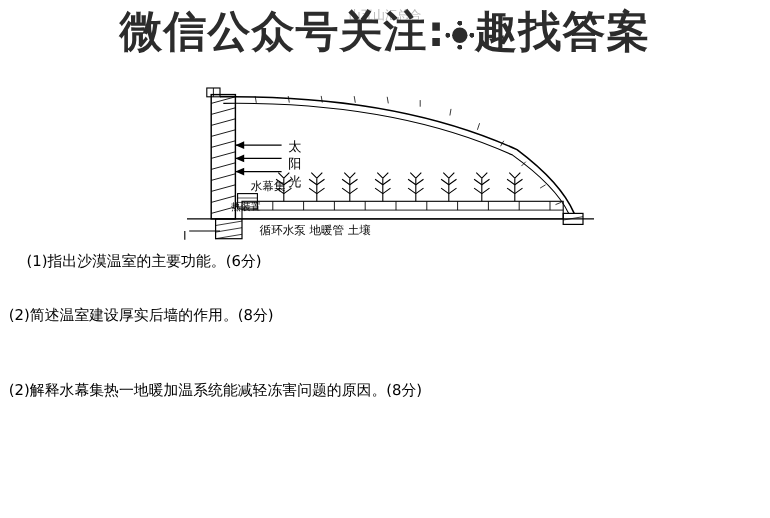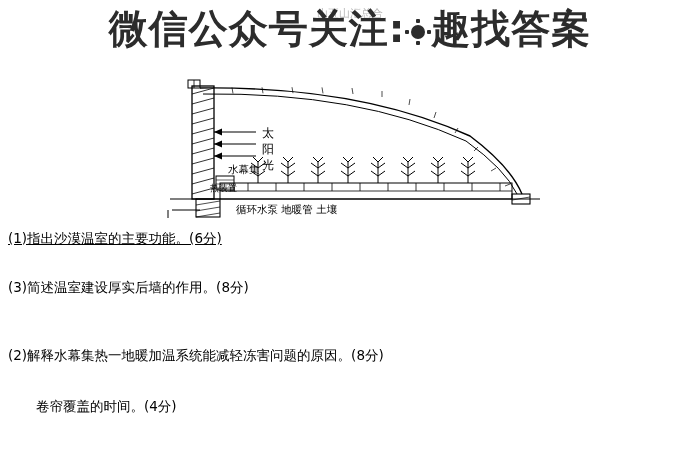--- a/index.html
+++ b/index.html
@@ -60,21 +60,21 @@
     position:absolute;
     top:228px;left:0;width:700px;
   }
   .q{
     font-family:"DejaVu Sans","Liberation Sans",sans-serif;
     font-size:13.5px;
     line-height:20px;
     padding:0 8px 0 8px;
     color:#000;
   }
-  .q.q1{position:absolute;top:0px;left:0;text-decoration:underline;}
+  .q.q1{position:absolute;top:0px;left:16px;}
   .q.q2{position:absolute;top:49px;left:0;}
   .q.q3{position:absolute;top:117px;left:0;}
   .q.q4{position:absolute;top:168px;left:0;width:690px;}
   .q.q4 .l2{display:block;text-indent:28px;}
 </style>
 </head>
 <body>
 
 <div class="hdr-faint">山五山汇总合</div>
 
@@ -210,18 +210,17 @@
         <path d="M468 110 l-7 -5 M468 110 l7 -5 M468 118 l-7 -5 M468 118 l7 -5 M468 104 l-5 -5 M468 104 l5 -5"></path>
       </g>
     </g>
 
     <text x="236" y="155" font-family="DejaVu Sans, sans-serif" font-size="10.5" fill="#000">循环水泵 地暖管  土壤</text>
   </svg>
 </div>
 
 <div class="q-list">
   <div class="q q1">(1)指出沙漠温室的主要功能。(6分)</div>
-  <div class="q q2">(3)简述温室建设厚实后墙的作用。(8分)</div>
+  <div class="q q2">(2)简述温室建设厚实后墙的作用。(8分)</div>
   <div class="q q3">(2)解释水幕集热一地暖加温系统能减轻冻害问题的原因。(8分)</div>
   <div class="q q4">
-    <span class="l2">卷帘覆盖的时间。(4分)</span>
   </div>
 </div>
 
 </body></html>

